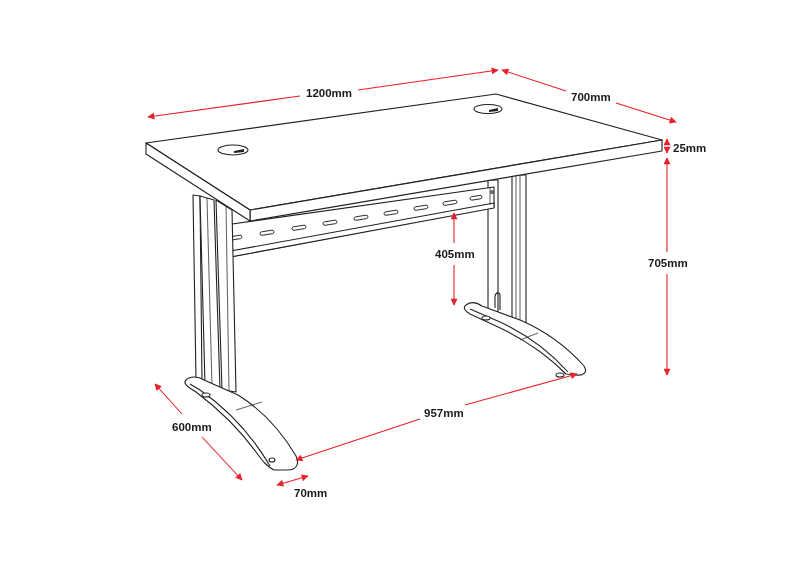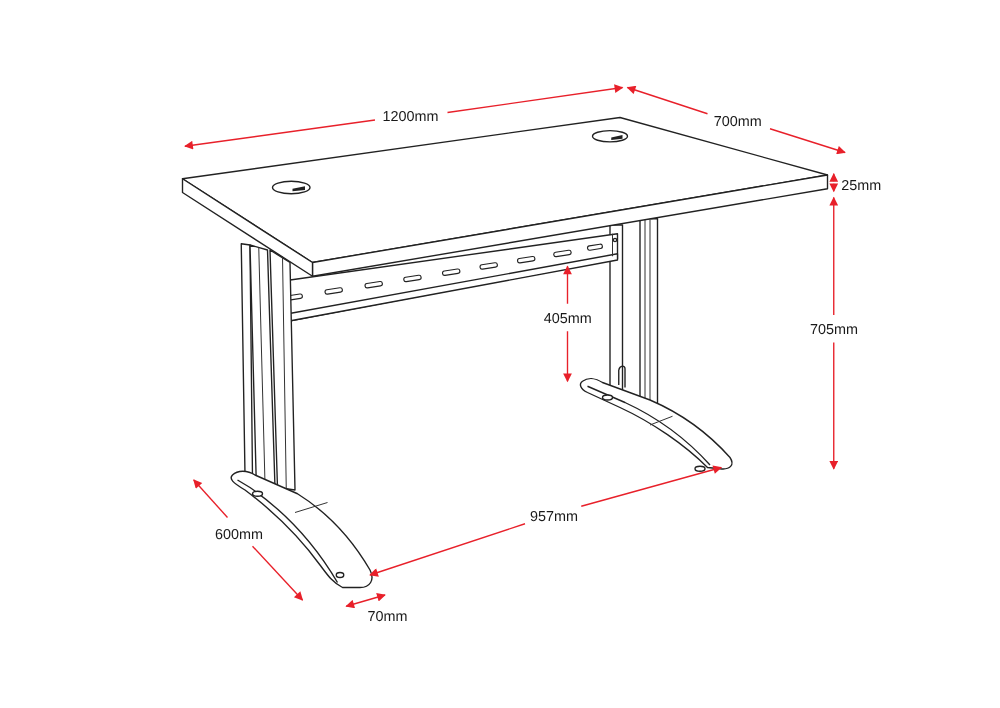--- a/index.html
+++ b/index.html
@@ -1,17 +1,17 @@
 <!DOCTYPE html>
 <html><head>
   <meta charset="utf-8">
   <style>
     html, body { margin: 0; padding: 0; background: #ffffff; }
     body { width: 800px; height: 566px; overflow: hidden; position: relative; }
-    .canvas { position: absolute; left: 0; top: 0; width: 800px; height: 566px; }
+    .canvas { position: absolute; left: 0; top: 0; width: 800px; height: 566px; font-weight: bold; }
     svg { display: block; }
     .lbl {
       font-family: "Liberation Sans", sans-serif;
       font-size: 11.5px;
       fill: #1a1a1a;
     }
     .dim { stroke: #e8202a; stroke-width: 1.1; fill: none; }
     .ln { stroke: #222; stroke-width: 1.1; fill: #fff; stroke-linejoin: round; }
     .ln-thin { stroke: #333; stroke-width: 0.8; fill: none; }
     .ln-nf { stroke: #222; stroke-width: 1.1; fill: none; stroke-linejoin: round; }

